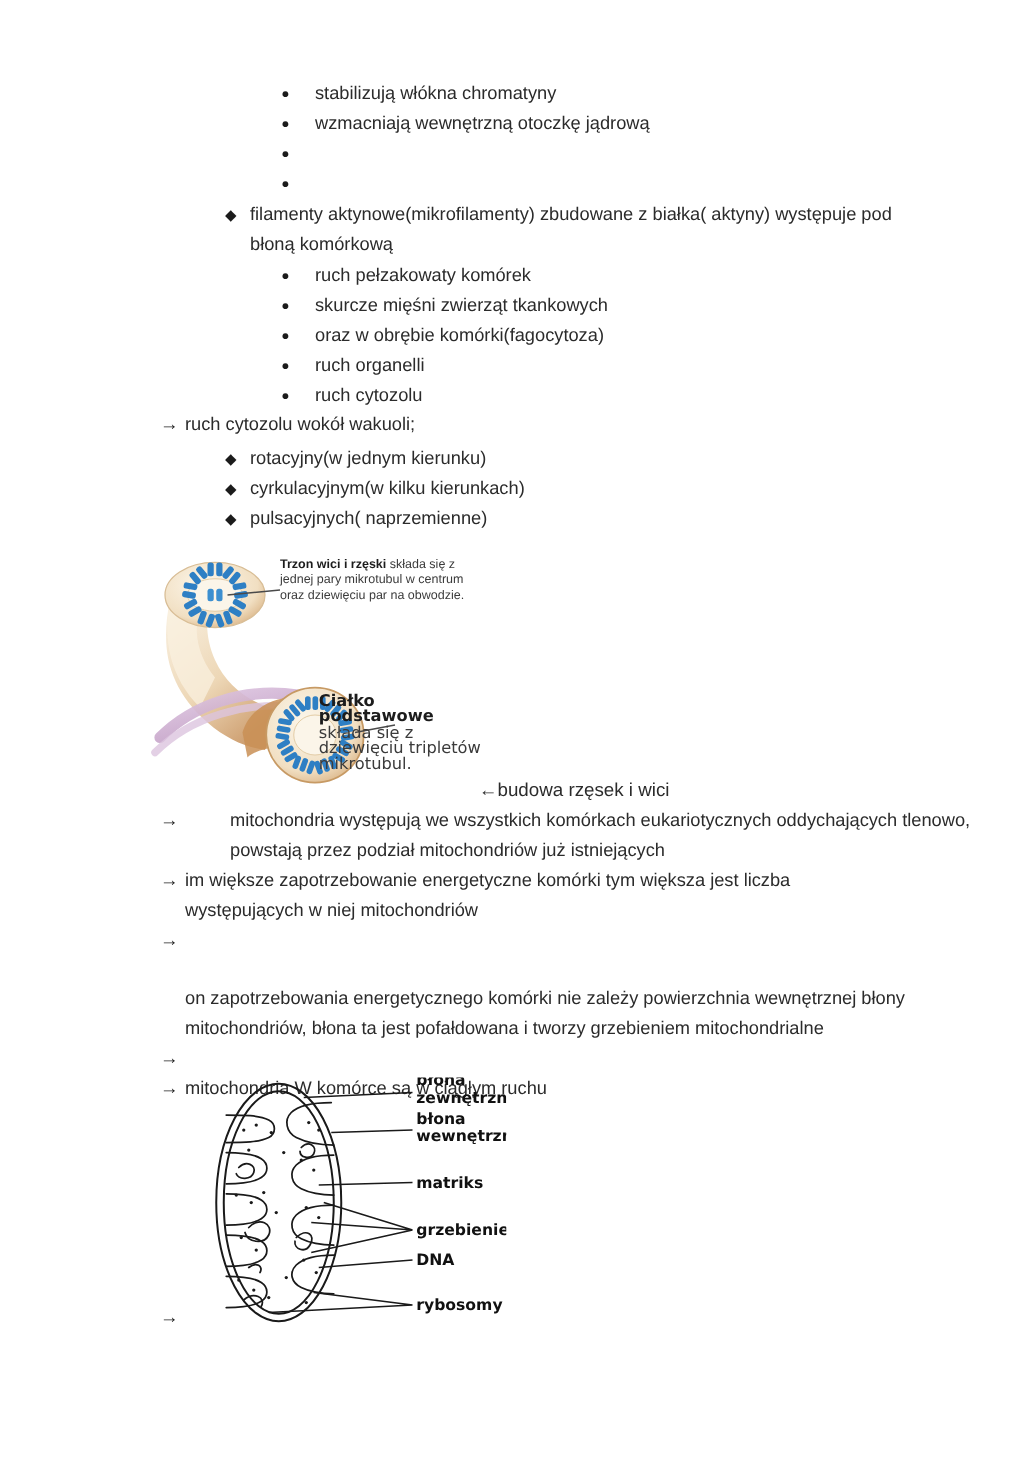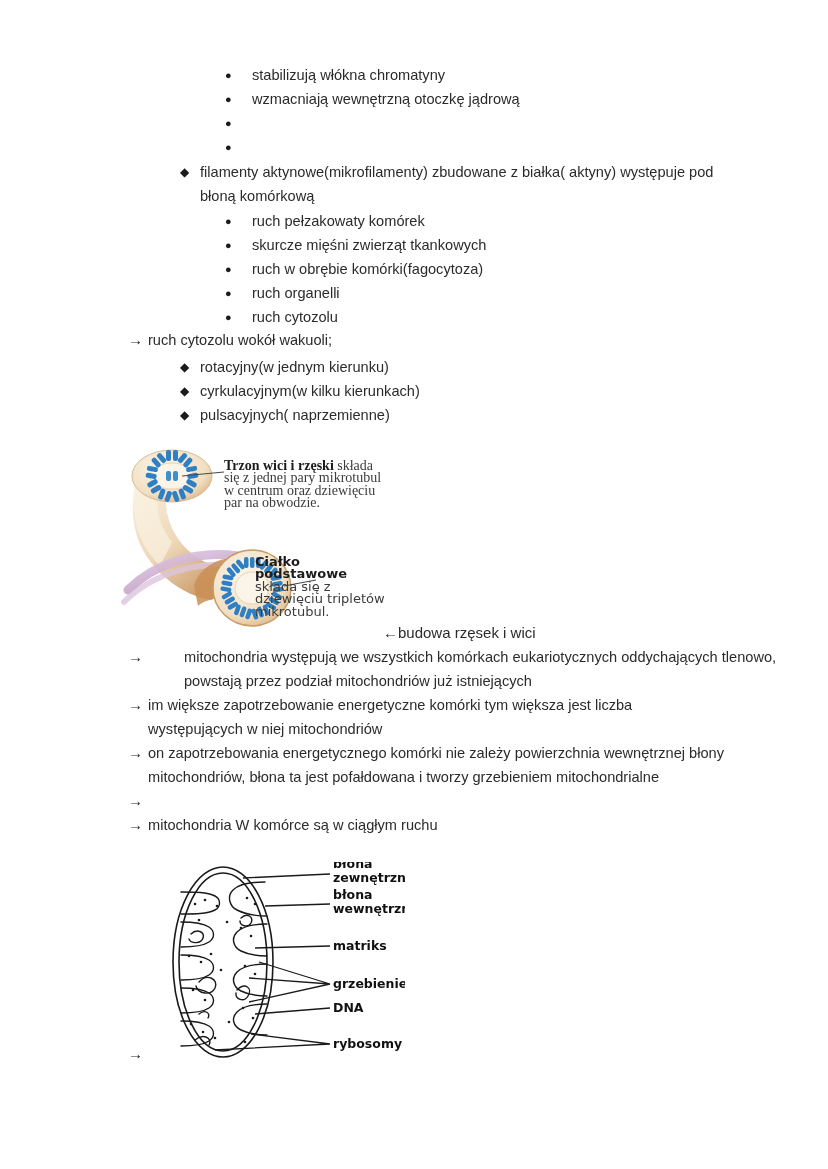--- a/index.html
+++ b/index.html
@@ -123,21 +123,21 @@
     <div class="row lvl-dot">
       <span class="marker">●</span>
       <span class="txt">ruch pełzakowaty komórek</span>
     </div>
     <div class="row lvl-dot">
       <span class="marker">●</span>
       <span class="txt">skurcze mięśni zwierząt tkankowych</span>
     </div>
     <div class="row lvl-dot">
       <span class="marker">●</span>
-      <span class="txt">ruch w obrębie komórki(fagocytoza)</span>
+      <span class="txt">oraz w obrębie komórki(fagocytoza)</span>
     </div>
     <div class="row lvl-dot">
       <span class="marker">●</span>
       <span class="txt">ruch organelli</span>
     </div>
     <div class="row lvl-dot">
       <span class="marker">●</span>
       <span class="txt">ruch cytozolu</span>
     </div>
   </div>
@@ -298,21 +298,21 @@
               </g>
           </g>
         </g>
       </g>
 
       <line x1="62" y1="30" x2="104" y2="26" stroke="#4a4a4a" stroke-width="1.1"></line>
       <line x1="164" y1="140" x2="196" y2="134" stroke="#4a4a4a" stroke-width="1.1"></line>
     </svg>
   </div>
 
-  <div style="position:absolute; left:224px; top:460px; width:160px; font-family:Liberation Serif, serif; font-size:14px; line-height:12.4px; color:#3b3b3b;">
+  <div style="position:absolute; left:224px; top:446px; width:160px; font-family:Liberation Sans, sans-serif; font-size:10px; line-height:12.4px; color:#3b3b3b;">
     <span style="font-weight:700; color:#1c1c1c;">Trzon wici i rzęski</span>
     <span>składa się z jednej pary mikrotubul w centrum oraz dziewięciu par na obwodzie.</span>
   </div>
 
   <div style="position:absolute; left:255px; top:556px; width:130px; font-family:'DejaVu Sans',sans-serif; font-size:13px; line-height:12.4px; color:#3b3b3b;">
     <div style="font-weight:700; color:#1c1c1c;">Ciałko podstawowe</div>
     <div>składa się z dziewięciu tripletów mikrotubul.</div>
   </div>
 
   <div class="caption" style="left:383px; top:622px;">←budowa rzęsek i wici</div>
@@ -321,21 +321,21 @@
     <div class="row lvl-arrow" style="margin-bottom:0;">
       <span class="marker">→</span>
       <span class="txt" style="max-width:600px;margin-left:36px;">mitochondria występują we wszystkich komórkach eukariotycznych oddychających tlenowo, powstają przez podział mitochondriów już istniejących</span>
     </div>
     <div class="row lvl-arrow">
       <span class="marker">→</span>
       <span class="txt" style="max-width:540px;"> im większe zapotrzebowanie energetyczne komórki tym większa jest liczba występujących w niej mitochondriów</span>
     </div>
     <div class="row lvl-arrow">
       <span class="marker">→</span>
-      <span class="txt" style="max-width:600px;"> on zapotrzebowania energetycznego komórki nie zależy  powierzchnia wewnętrznej błony mitochondriów, błona ta jest pofałdowana i tworzy grzebieniem mitochondrialne</span>
+      <span class="txt" style="max-width:600px;margin-top:46px;"> on zapotrzebowania energetycznego komórki nie zależy  powierzchnia wewnętrznej błony mitochondriów, błona ta jest pofałdowana i tworzy grzebieniem mitochondrialne</span>
     </div>
     <div class="row lvl-arrow">
       <span class="marker">→</span>
     </div>
     <div class="row lvl-arrow">
       <span class="marker">→</span>
       <span class="txt" style="max-width:600px;"> mitochondria W komórce są w ciągłym ruchu</span>
     </div>
   </div>
 

